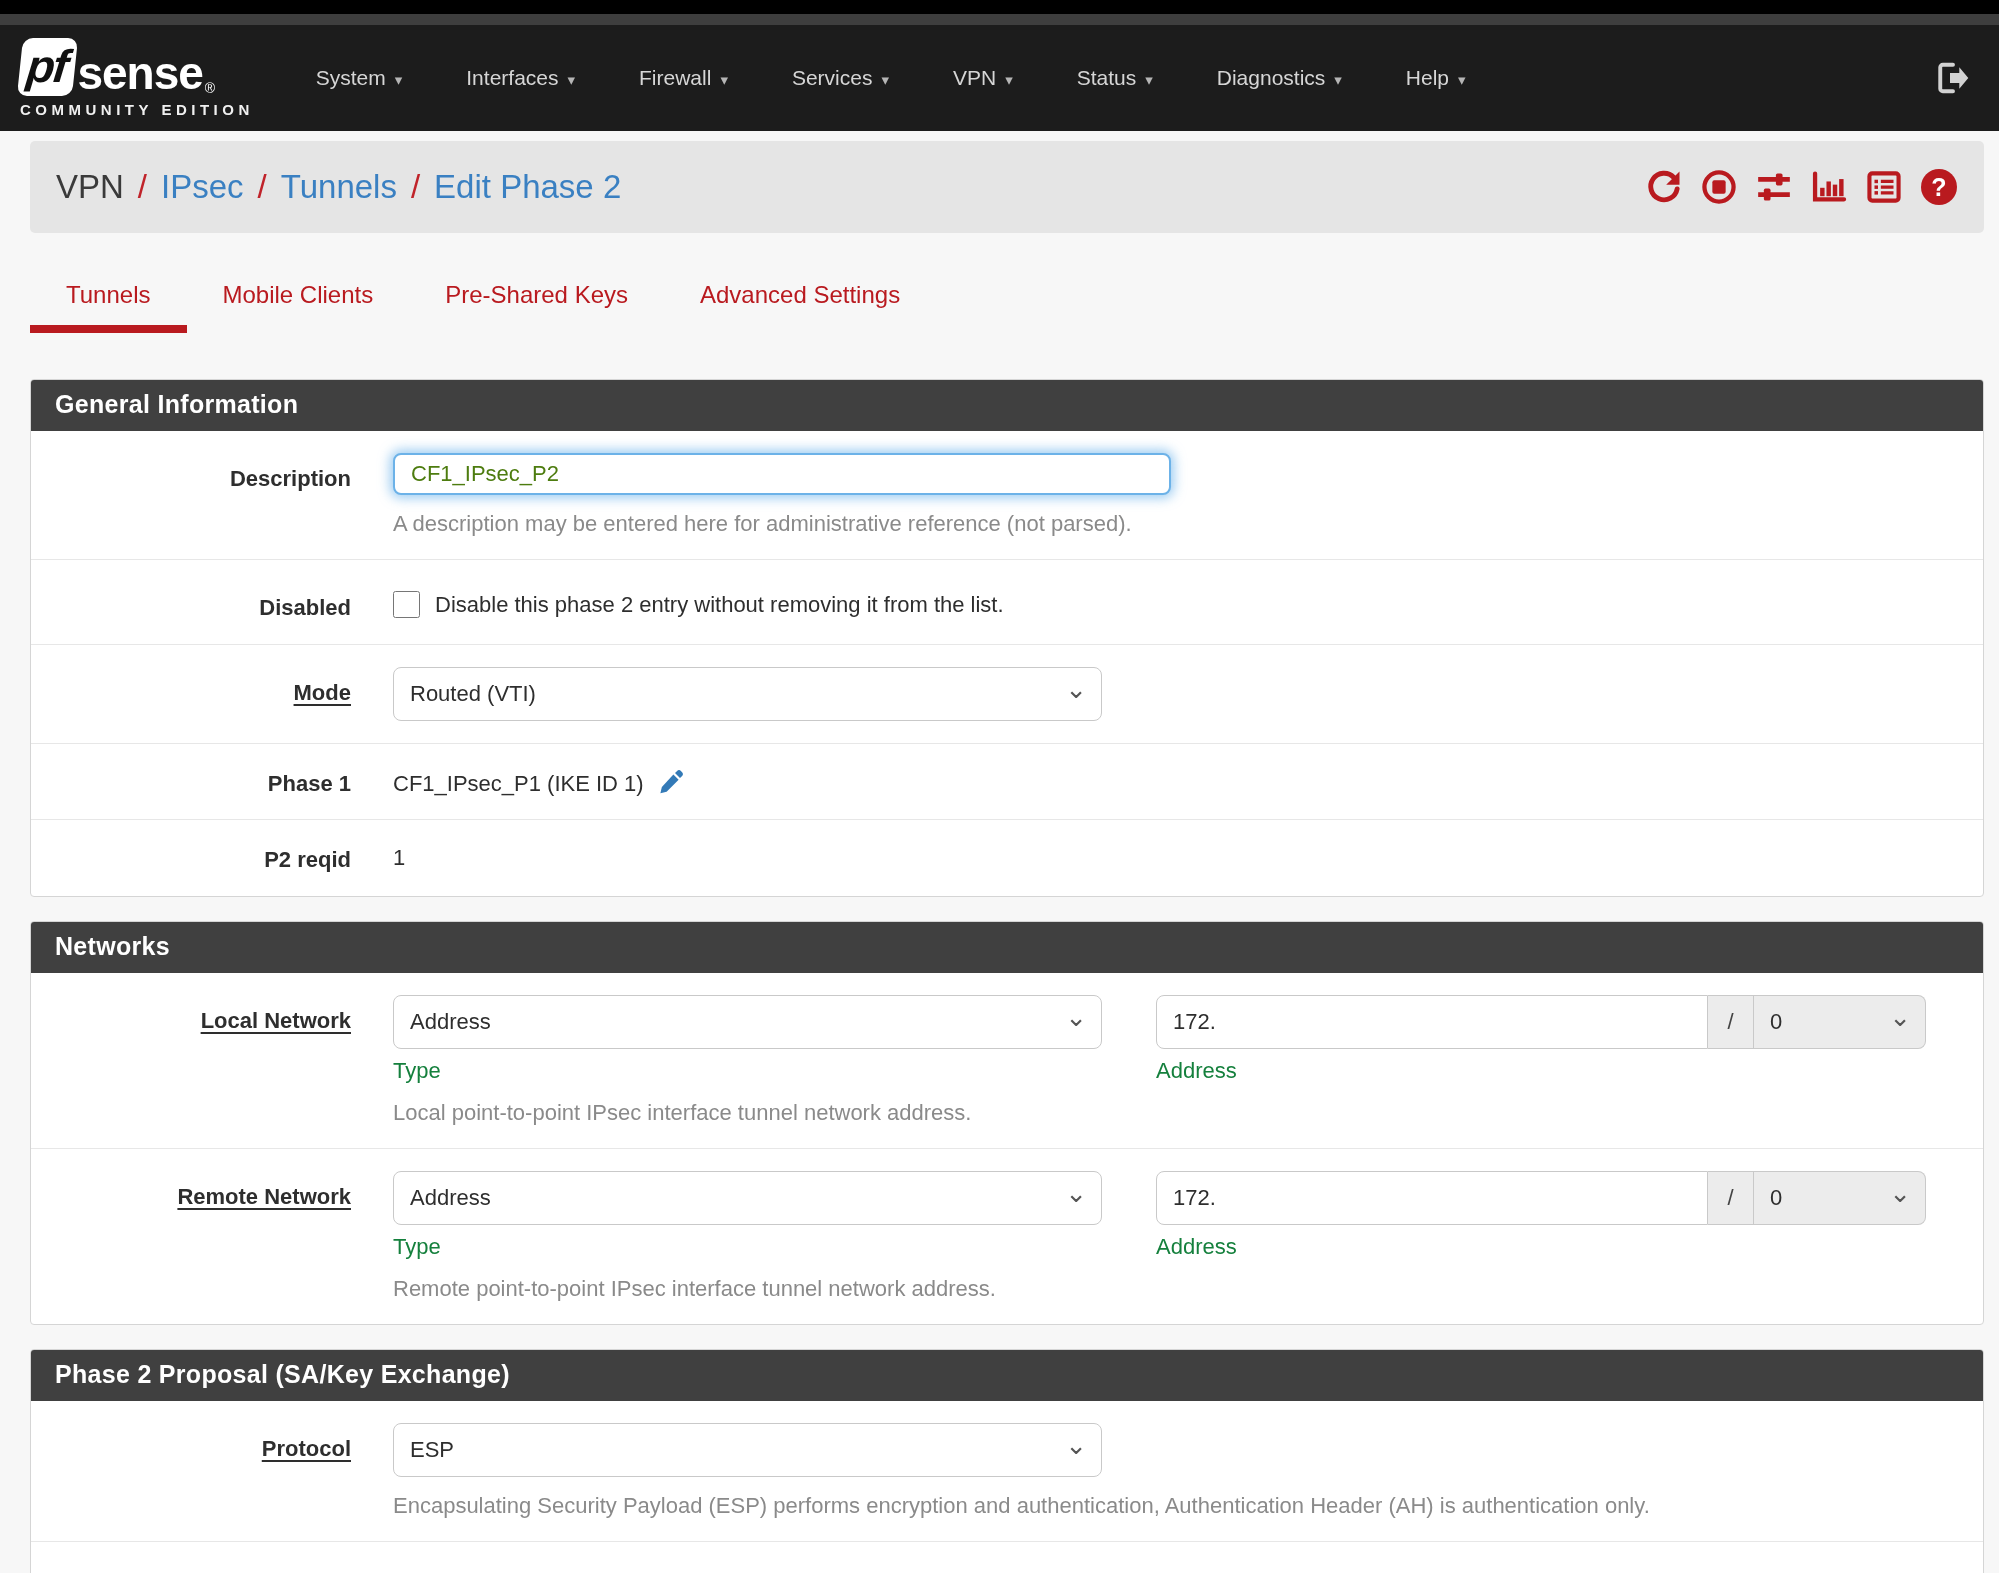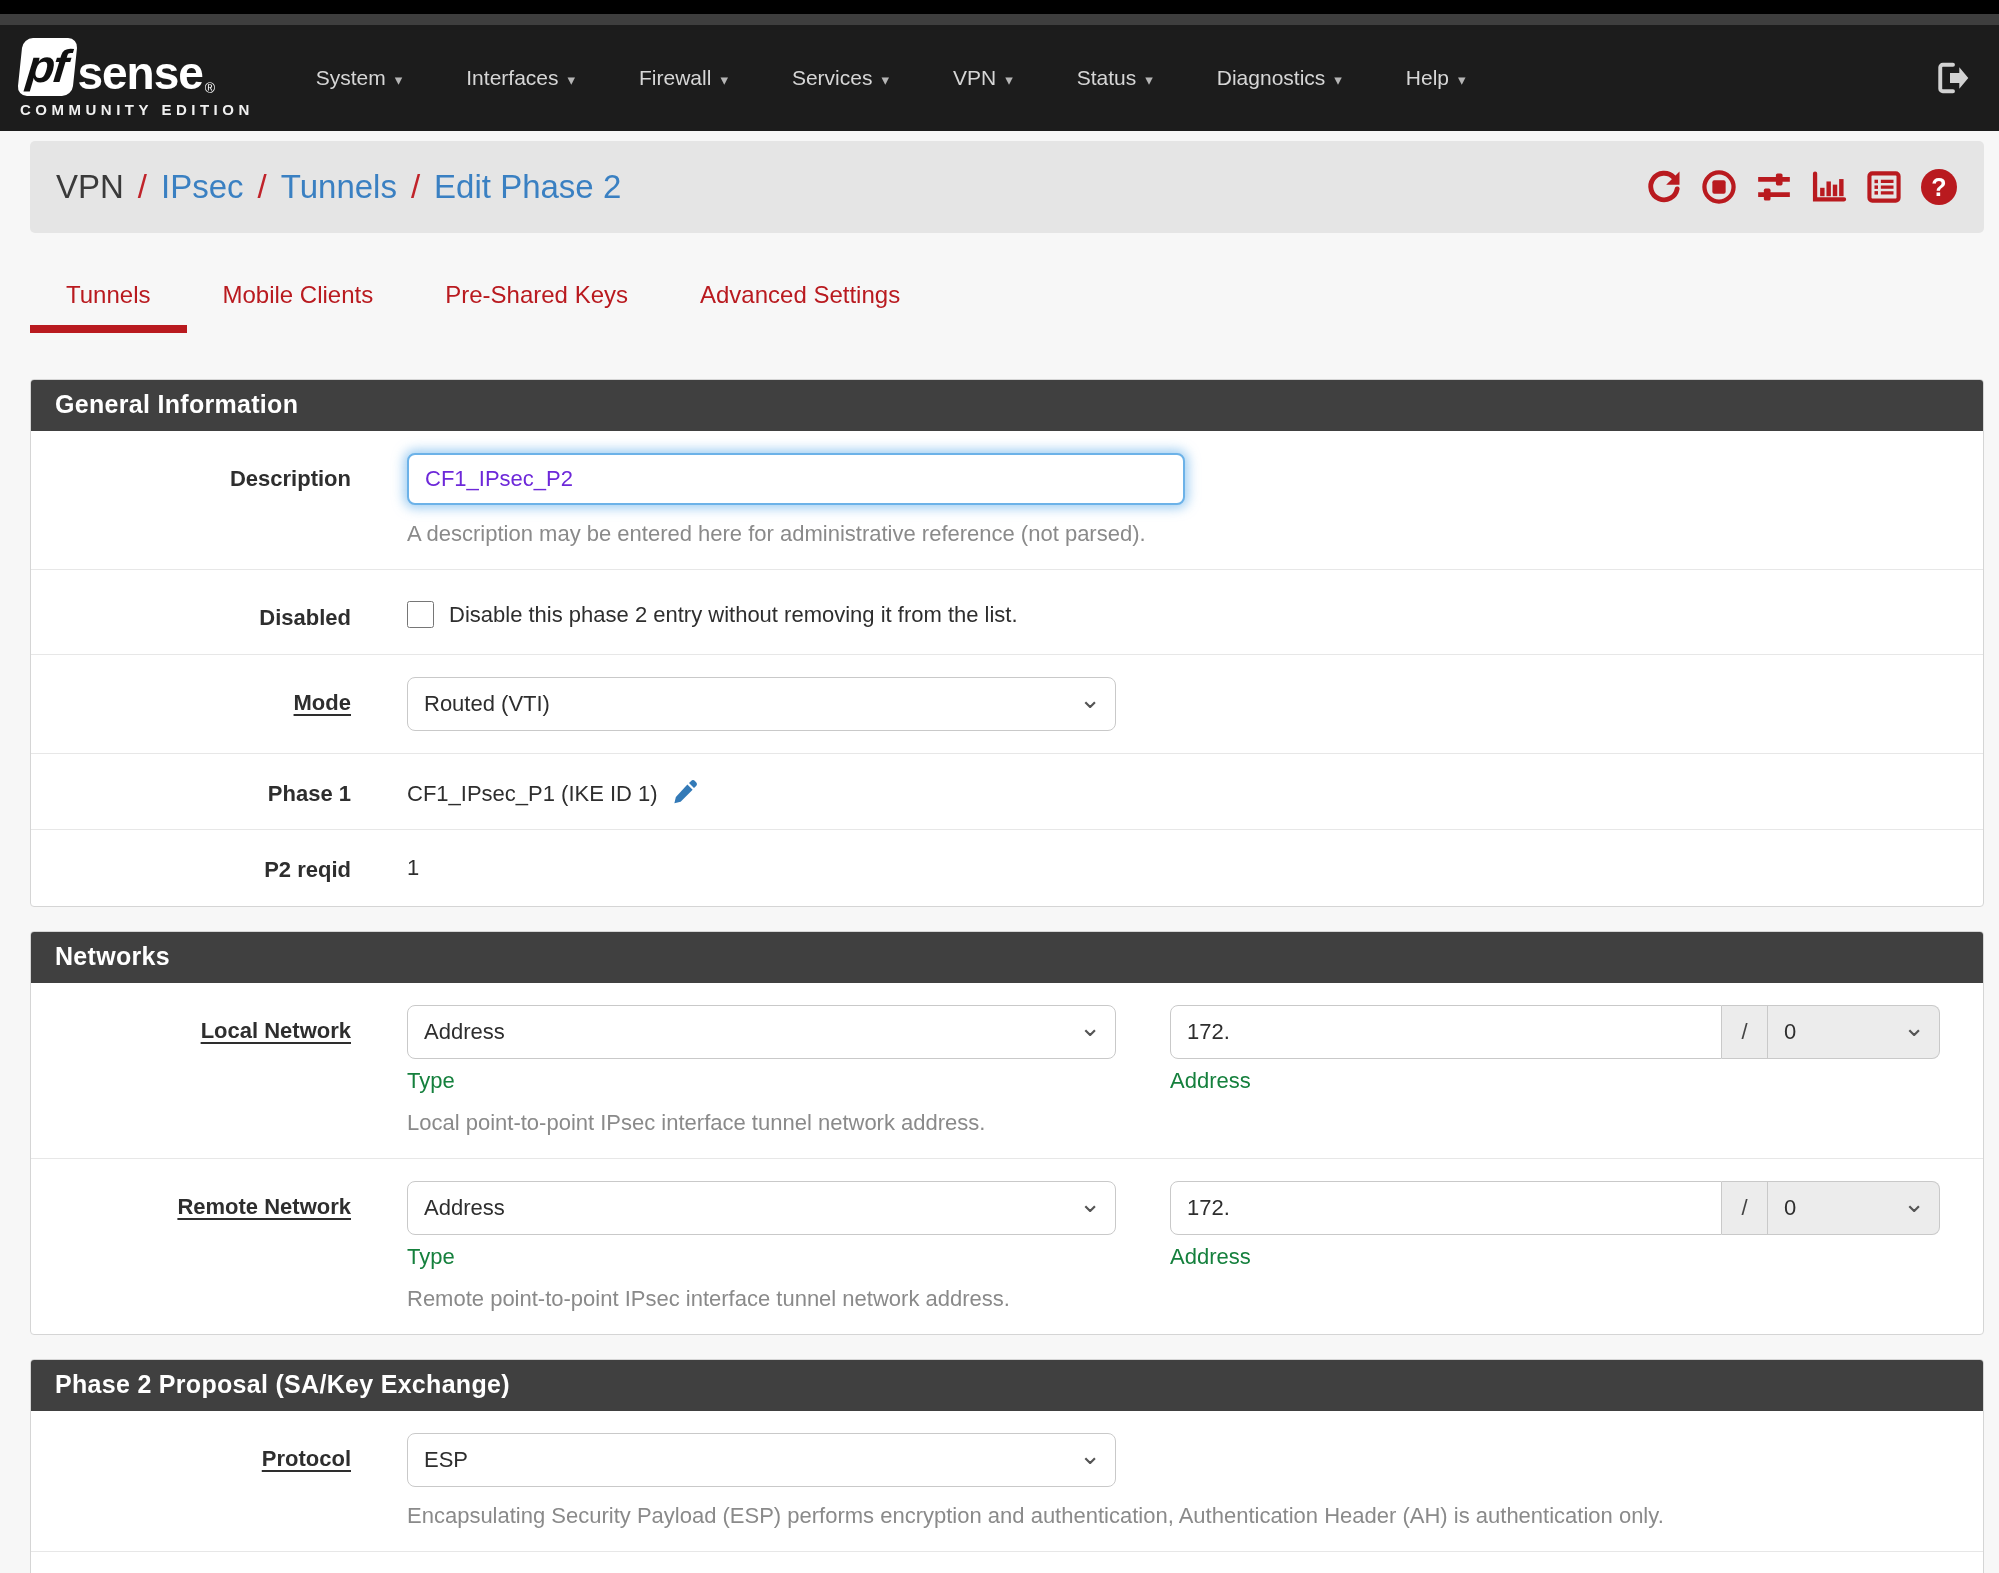--- a/index.html
+++ b/index.html
@@ -63,35 +63,35 @@
   
   .panel {
     margin:46px 15px 0 30px; width:1954px; background:#fff;
     border:1px solid #d5d5d5; border-radius:4px; overflow:hidden;
   }
   .panel + .panel { margin-top:20px; }
   .panel-heading {
     background:#404040; color:#fff; font-weight:bold; font-size:25px;
     padding:10px 24px 12px 24px; letter-spacing:.3px;
   }
-  .frow { display:flex; padding:22px 10px 22px 0;gap:14px; }
+  .frow { display:flex; padding:22px 10px 22px 0; }
   .frow + .frow { border-top:1px solid #e7e7e7; }
   .lbl {
     flex:0 0 320px; text-align:right; font-weight:bold; font-size:22px;
     color:#2e2e2e; padding-top:12px; line-height:1.25;
   }
   .lbl.u { text-decoration:underline; text-decoration-thickness:2px; text-underline-offset:4px; }
   .ctl-wrap { flex:1; padding-left:42px; }
   .help { font-size:22px; color:#8a8a8a; margin-top:16px; }
   .caption { font-size:22px; color:#15803d; margin-top:9px; }
 
   
   .text-input {
-    height:52px; width:778px; border:1px solid #c9c9c9; border-radius:8px;
-    font-size:22px; color:#6d28d9; padding:0 16px; background:#fff; outline:none;
+    height:42px; width:778px; border:1px solid #c9c9c9; border-radius:8px;
+    font-size:22px; color:#4d7c0f; padding:0 16px; background:#fff; outline:none;
     font-family:"Liberation Sans","DejaVu Sans",sans-serif;
   }
   .text-input.focus {
     border:2px solid #6cb2e8;
     box-shadow:0 0 12px 3px rgba(102,175,233,.65);
   }
   .select {
     position:relative; height:54px; border:1px solid #c9c9c9; border-radius:8px;
     background:#fff; display:flex; align-items:center; padding:0 44px 0 16px;
     font-size:22px; color:#2e2e2e; cursor:pointer; white-space:nowrap;

